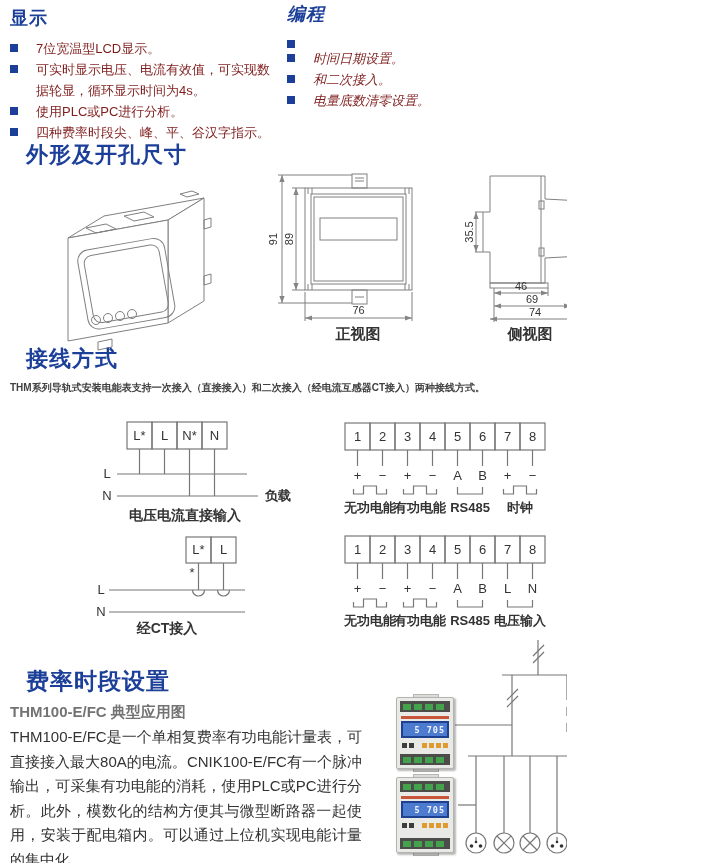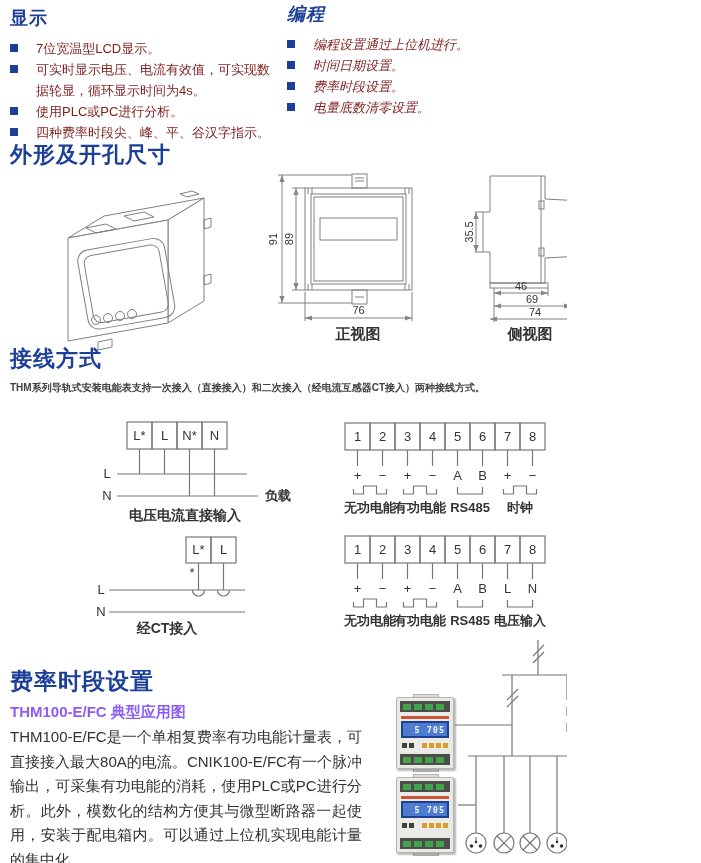--- a/index.html
+++ b/index.html
@@ -1,24 +1,24 @@
 <!DOCTYPE html>
 <html><head>
 <meta charset="utf-8">
 <style>
   html,body{margin:0;padding:0;background:#fff;}
   .page{position:relative;width:567px;height:863px;background:#ffffff;overflow:hidden;
         font-family:"Liberation Sans",sans-serif;color:#3a3a3a;}
-  .sec-title{position:absolute;font-size:22px;font-weight:bold;color:#1c3f99;letter-spacing:1px;}
+  .sec-title{position:absolute;font-size:22px;font-weight:bold;color:#1c3f99;letter-spacing:1px;margin-left:16px;}
   .col{position:absolute;}
   .col-title{font-size:18px;font-weight:bold;color:#1c3f99;margin:0 0 8px 0;letter-spacing:1px;}
   .bul{display:flex;gap:18px;font-size:13px;line-height:21px;font-weight:500;color:#7f1d1d;}
   .bq{flex:0 0 auto;width:8px;height:8px;background:#1c3f99;margin-top:6px;}
   .intro{position:absolute;font-size:10px;font-weight:600;color:#404040;}
-  .subtitle{position:absolute;font-size:15px;font-weight:600;color:#8b5cf6;text-align:right;}
+  .subtitle{position:absolute;font-size:15px;font-weight:600;color:#737373;text-align:right;}
   .para{position:absolute;font-size:15px;line-height:24.5px;font-weight:500;color:#333;text-align:justify;}
   svg{position:absolute;overflow:visible;}
   .ln{stroke:#808080;fill:none;stroke-width:1;}
   .ln2{stroke:#777;fill:none;stroke-width:1.2;}
   .arr{fill:#858585;stroke:none;}
   .dimt{font-size:11px;fill:#333;}
   .tnum{font-size:13px;fill:#333;}
   .pin{font-size:13px;fill:#333;}
   .glabel{font-size:13px;font-weight:600;fill:#333;}
   .dcap{font-size:14px;font-weight:bold;fill:#333;}
@@ -67,29 +67,28 @@
     <div class="bul">
         <span class="bq"></span>
         <span>四种费率时段尖、峰、平、谷汉字指示。</span>
       </div>
   </div>
 
   <div class="col" style="left:287px;top:2px;width:202px;font-style:italic;">
     <div class="col-title">编程</div>
     <div class="bul">
         <span class="bq"></span>
-        <span>编程设置通过上位机进行。</span>
       </div>
     <div class="bul">
         <span class="bq"></span>
         <span>时间日期设置。</span>
       </div>
     <div class="bul">
         <span class="bq"></span>
-        <span>费率时段设置。</span>
+        <span>和二次接入。</span>
       </div>
     <div class="bul">
         <span class="bq"></span>
         <span>电量底数清零设置。</span>
       </div>
   </div>
 
 
   <div class="sec-title" style="left:10px;top:140px;">外形及开孔尺寸</div>
 

